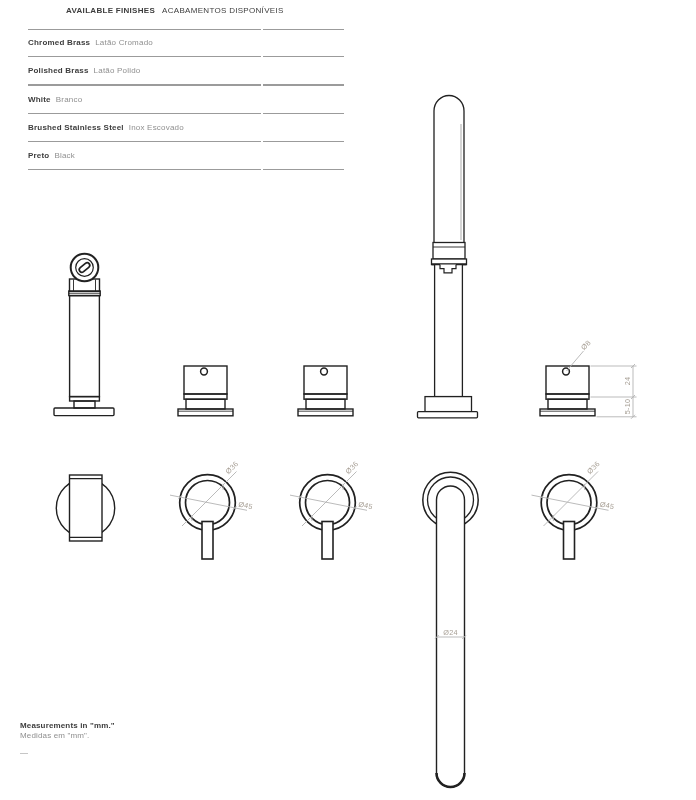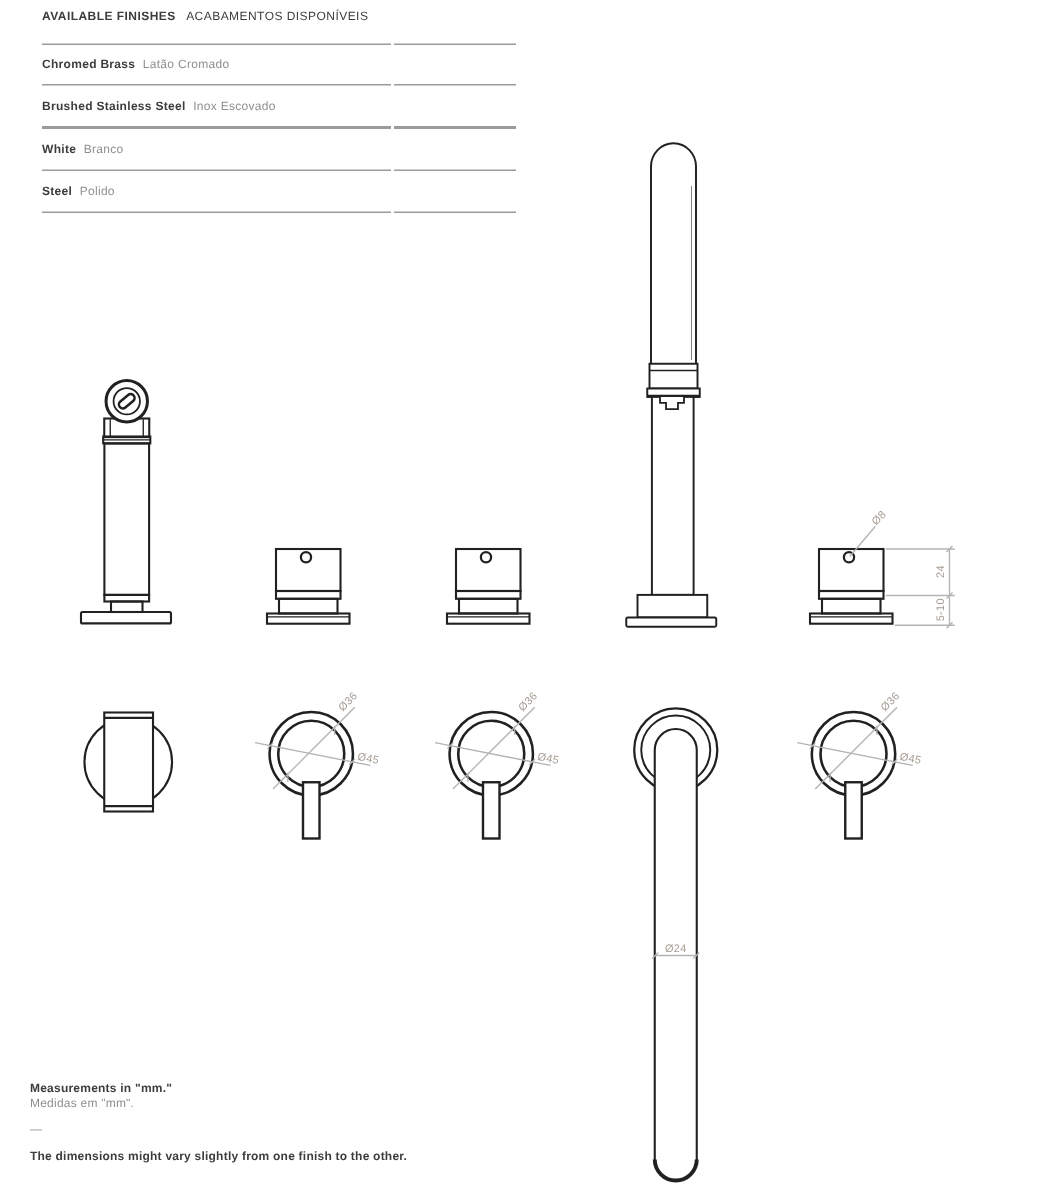--- a/index.html
+++ b/index.html
@@ -1,21 +1,21 @@
 <!DOCTYPE html>
 <html><head>
 <meta charset="utf-8">
 <style>
   html,body { margin:0; padding:0; background:#fff; }
   .page {
     position:relative; width:696px; height:800px; background:#ffffff;
     font-family:"Liberation Sans", sans-serif; overflow:hidden;
   }
   .header { position:absolute; left:28px; top:6px; font-size:8px; letter-spacing:.3px; color:#3d3d3d; white-space:nowrap; }
-  .header .ttl-en { font-weight:bold; margin-right:7px; }
+  .header .ttl-en { font-weight:bold; margin-right:7px;margin-left:38px; }
   .finishes { position:absolute; left:28px; top:29px; width:316px; }
   .finishes::before {
     content:""; position:absolute; left:0; top:0; width:316px; height:1.4px;
     background:linear-gradient(90deg,#9b9b9b 0 233px,#ffffff 233px 235px,#9b9b9b 235px 100%);
   }
   .frow { position:relative; height:28.3px; box-sizing:border-box; padding-top:9px; font-size:8px; letter-spacing:.2px; white-space:nowrap; }
   .frow::after {
     content:""; position:absolute; left:0; bottom:0; width:316px; height:1.4px;
     background:linear-gradient(90deg,#9b9b9b 0 233px,#ffffff 233px 235px,#9b9b9b 235px 100%);
   }
@@ -35,27 +35,30 @@
 
   <div class="header">
     <span class="ttl-en">AVAILABLE FINISHES</span><span class="ttl-pt">ACABAMENTOS DISPONÍVEIS</span>
   </div>
 
   <div class="finishes">
     <div class="frow">
       <span class="fen">Chromed Brass</span><span class="fpt">Latão Cromado</span>
     </div>
     <div class="frow">
-      <span class="fen">Brushed Stainless Steel</span><span class="fpt">Inox Escovado</span>
+      <span class="fen">Polished Brass</span><span class="fpt">Latão Polido</span>
     </div>
     <div class="frow">
       <span class="fen">White</span><span class="fpt">Branco</span>
     </div>
     <div class="frow">
-      <span class="fen">Steel</span><span class="fpt">Polido</span>
+      <span class="fen">Brushed Stainless Steel</span><span class="fpt">Inox Escovado</span>
+    </div>
+    <div class="frow">
+      <span class="fen">Preto</span><span class="fpt">Black</span>
     </div>
   </div>
 
   <svg class="drawings" width="696" height="800" viewBox="0 0 696 800">
     <defs>
 
       <g id="hside" stroke="#212121" fill="none" stroke-width="1.4">
         <rect x="-21.5" y="0" width="43" height="28"></rect>
         <circle cx="-1.5" cy="5.5" r="3.4" stroke-width="1.5"></circle>
         <rect x="-21.5" y="28" width="43" height="5.2"></rect>
@@ -149,16 +152,15 @@
         <line x1="462.2" y1="639" x2="466.2" y2="635"></line>
       </g>
       <text class="dimtext" stroke="none" x="450.5" y="634.5" text-anchor="middle">Ø24</text>
     </g>
   </svg>
 
   <div class="footer">
     <div class="b">Measurements in "mm."</div>
     <div>Medidas em "mm".</div>
     <div class="f-divider">—</div>
-    <div class="b">The dimensions might vary slightly from one finish to the other.</div>
   </div>
 
 </div>
 
 </body></html>

